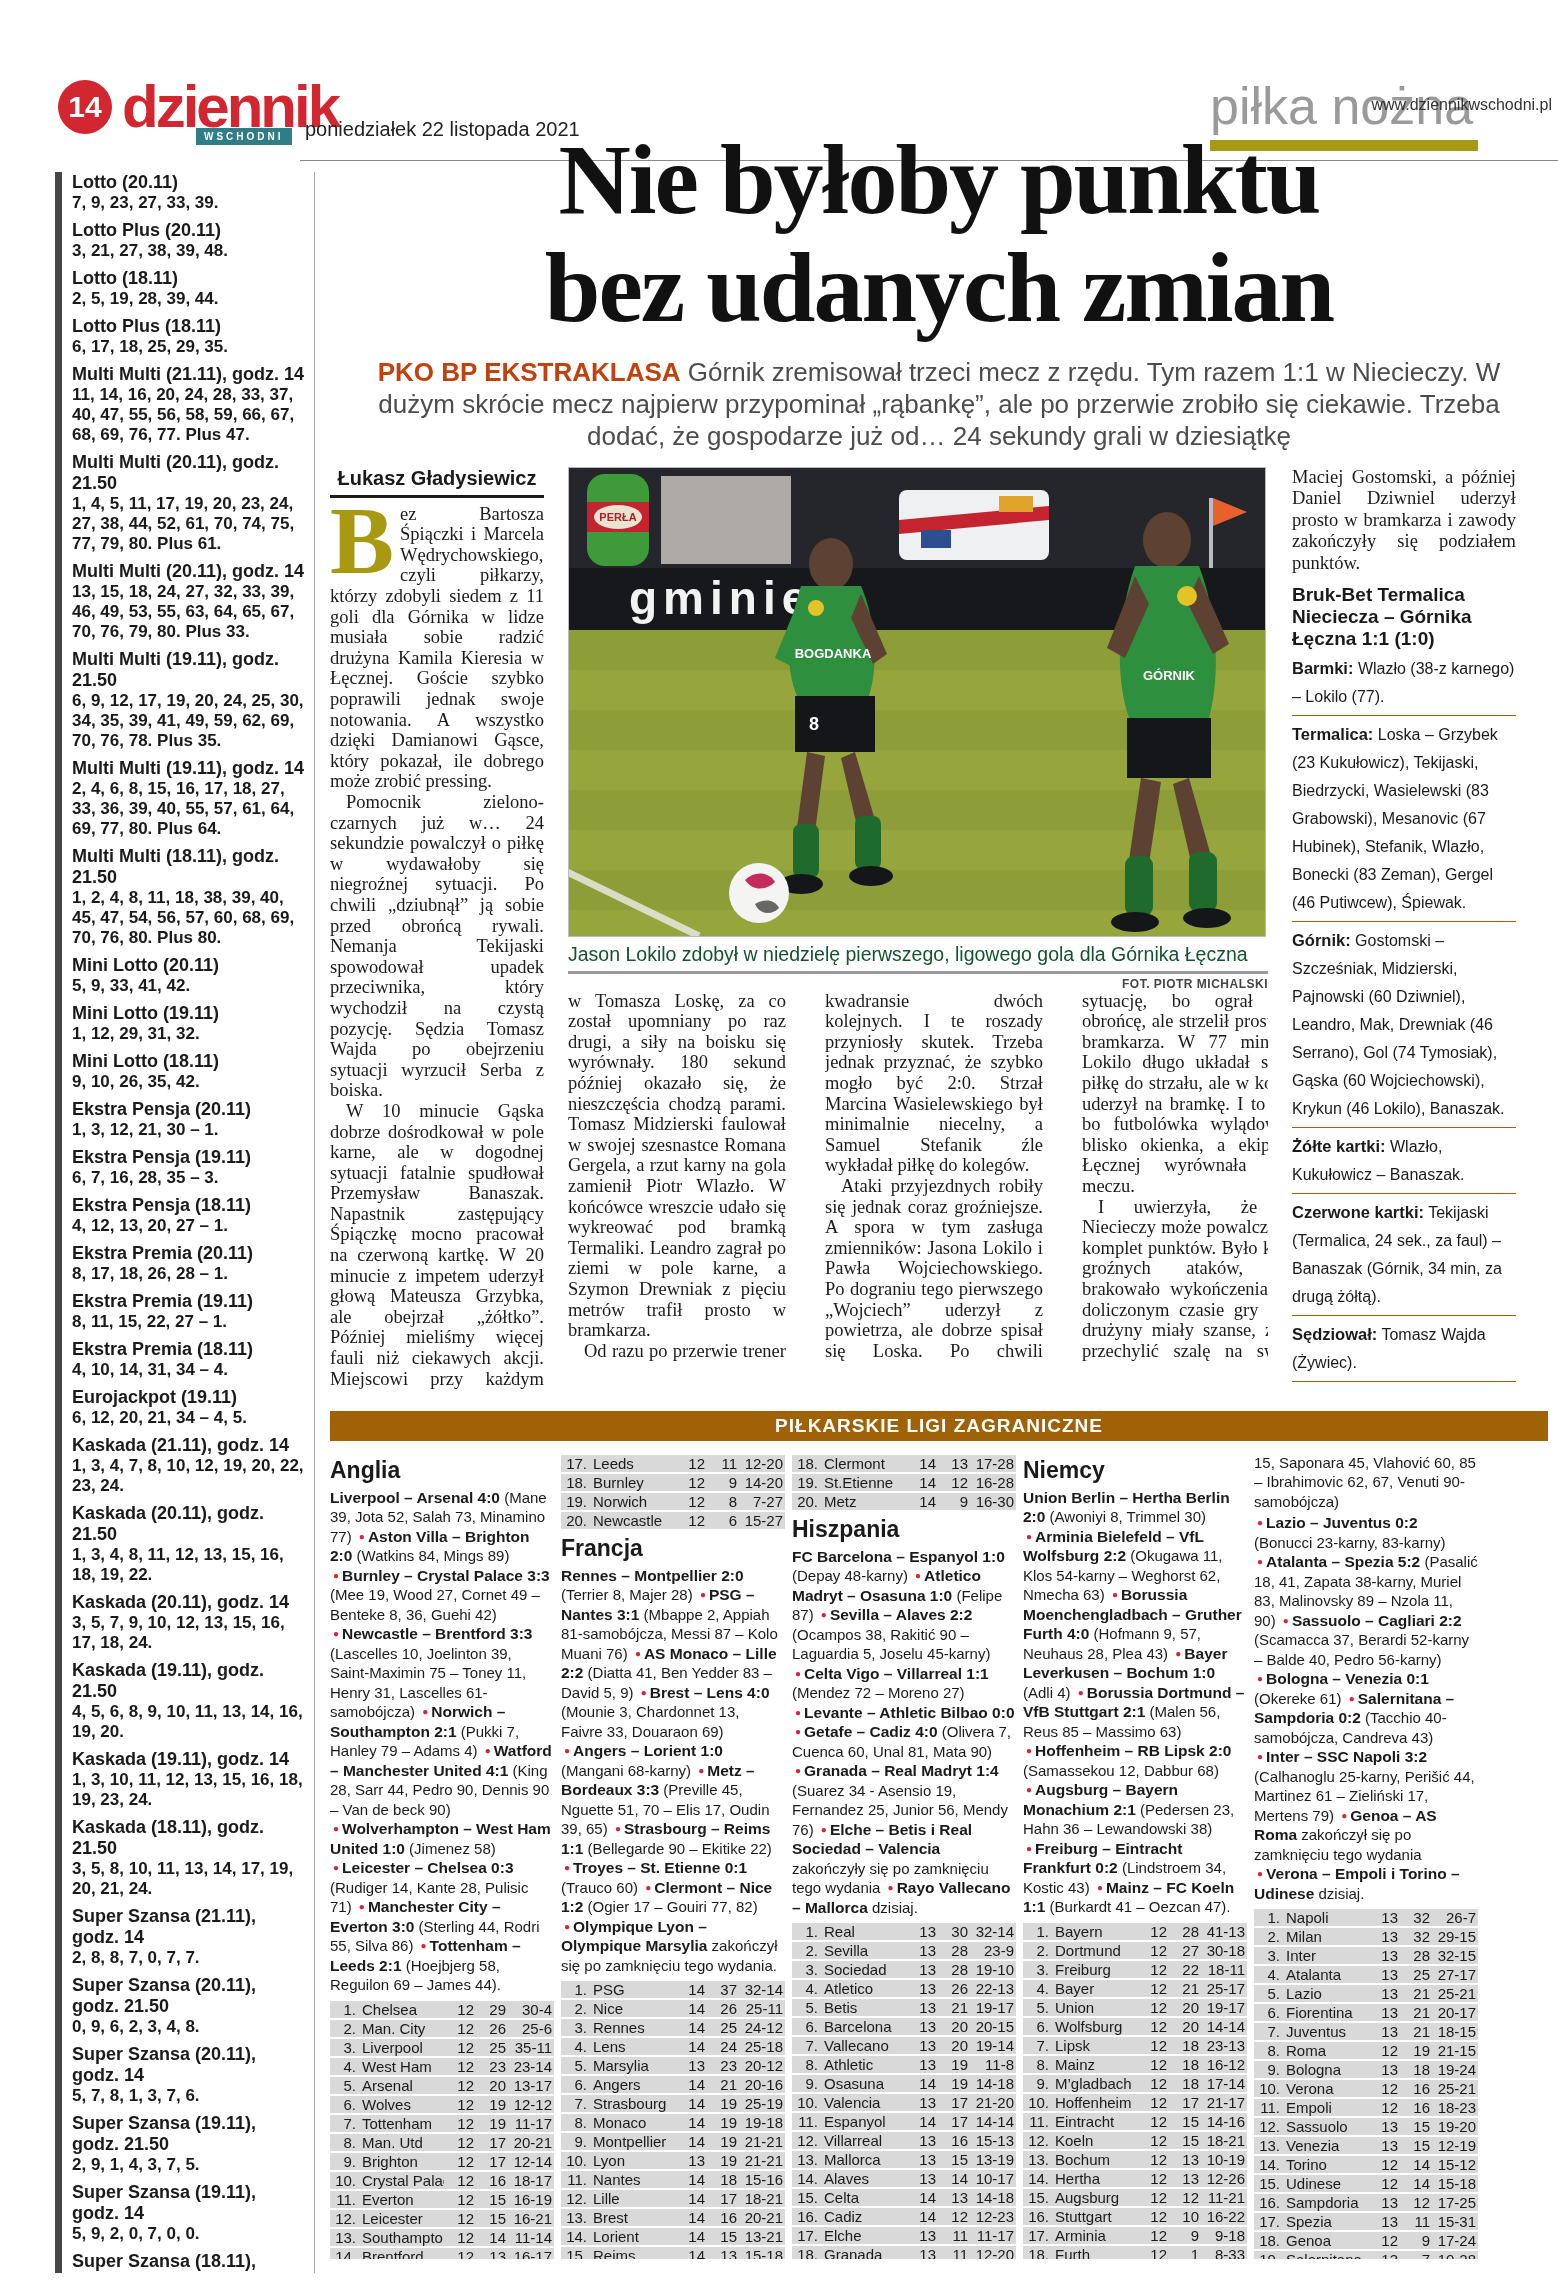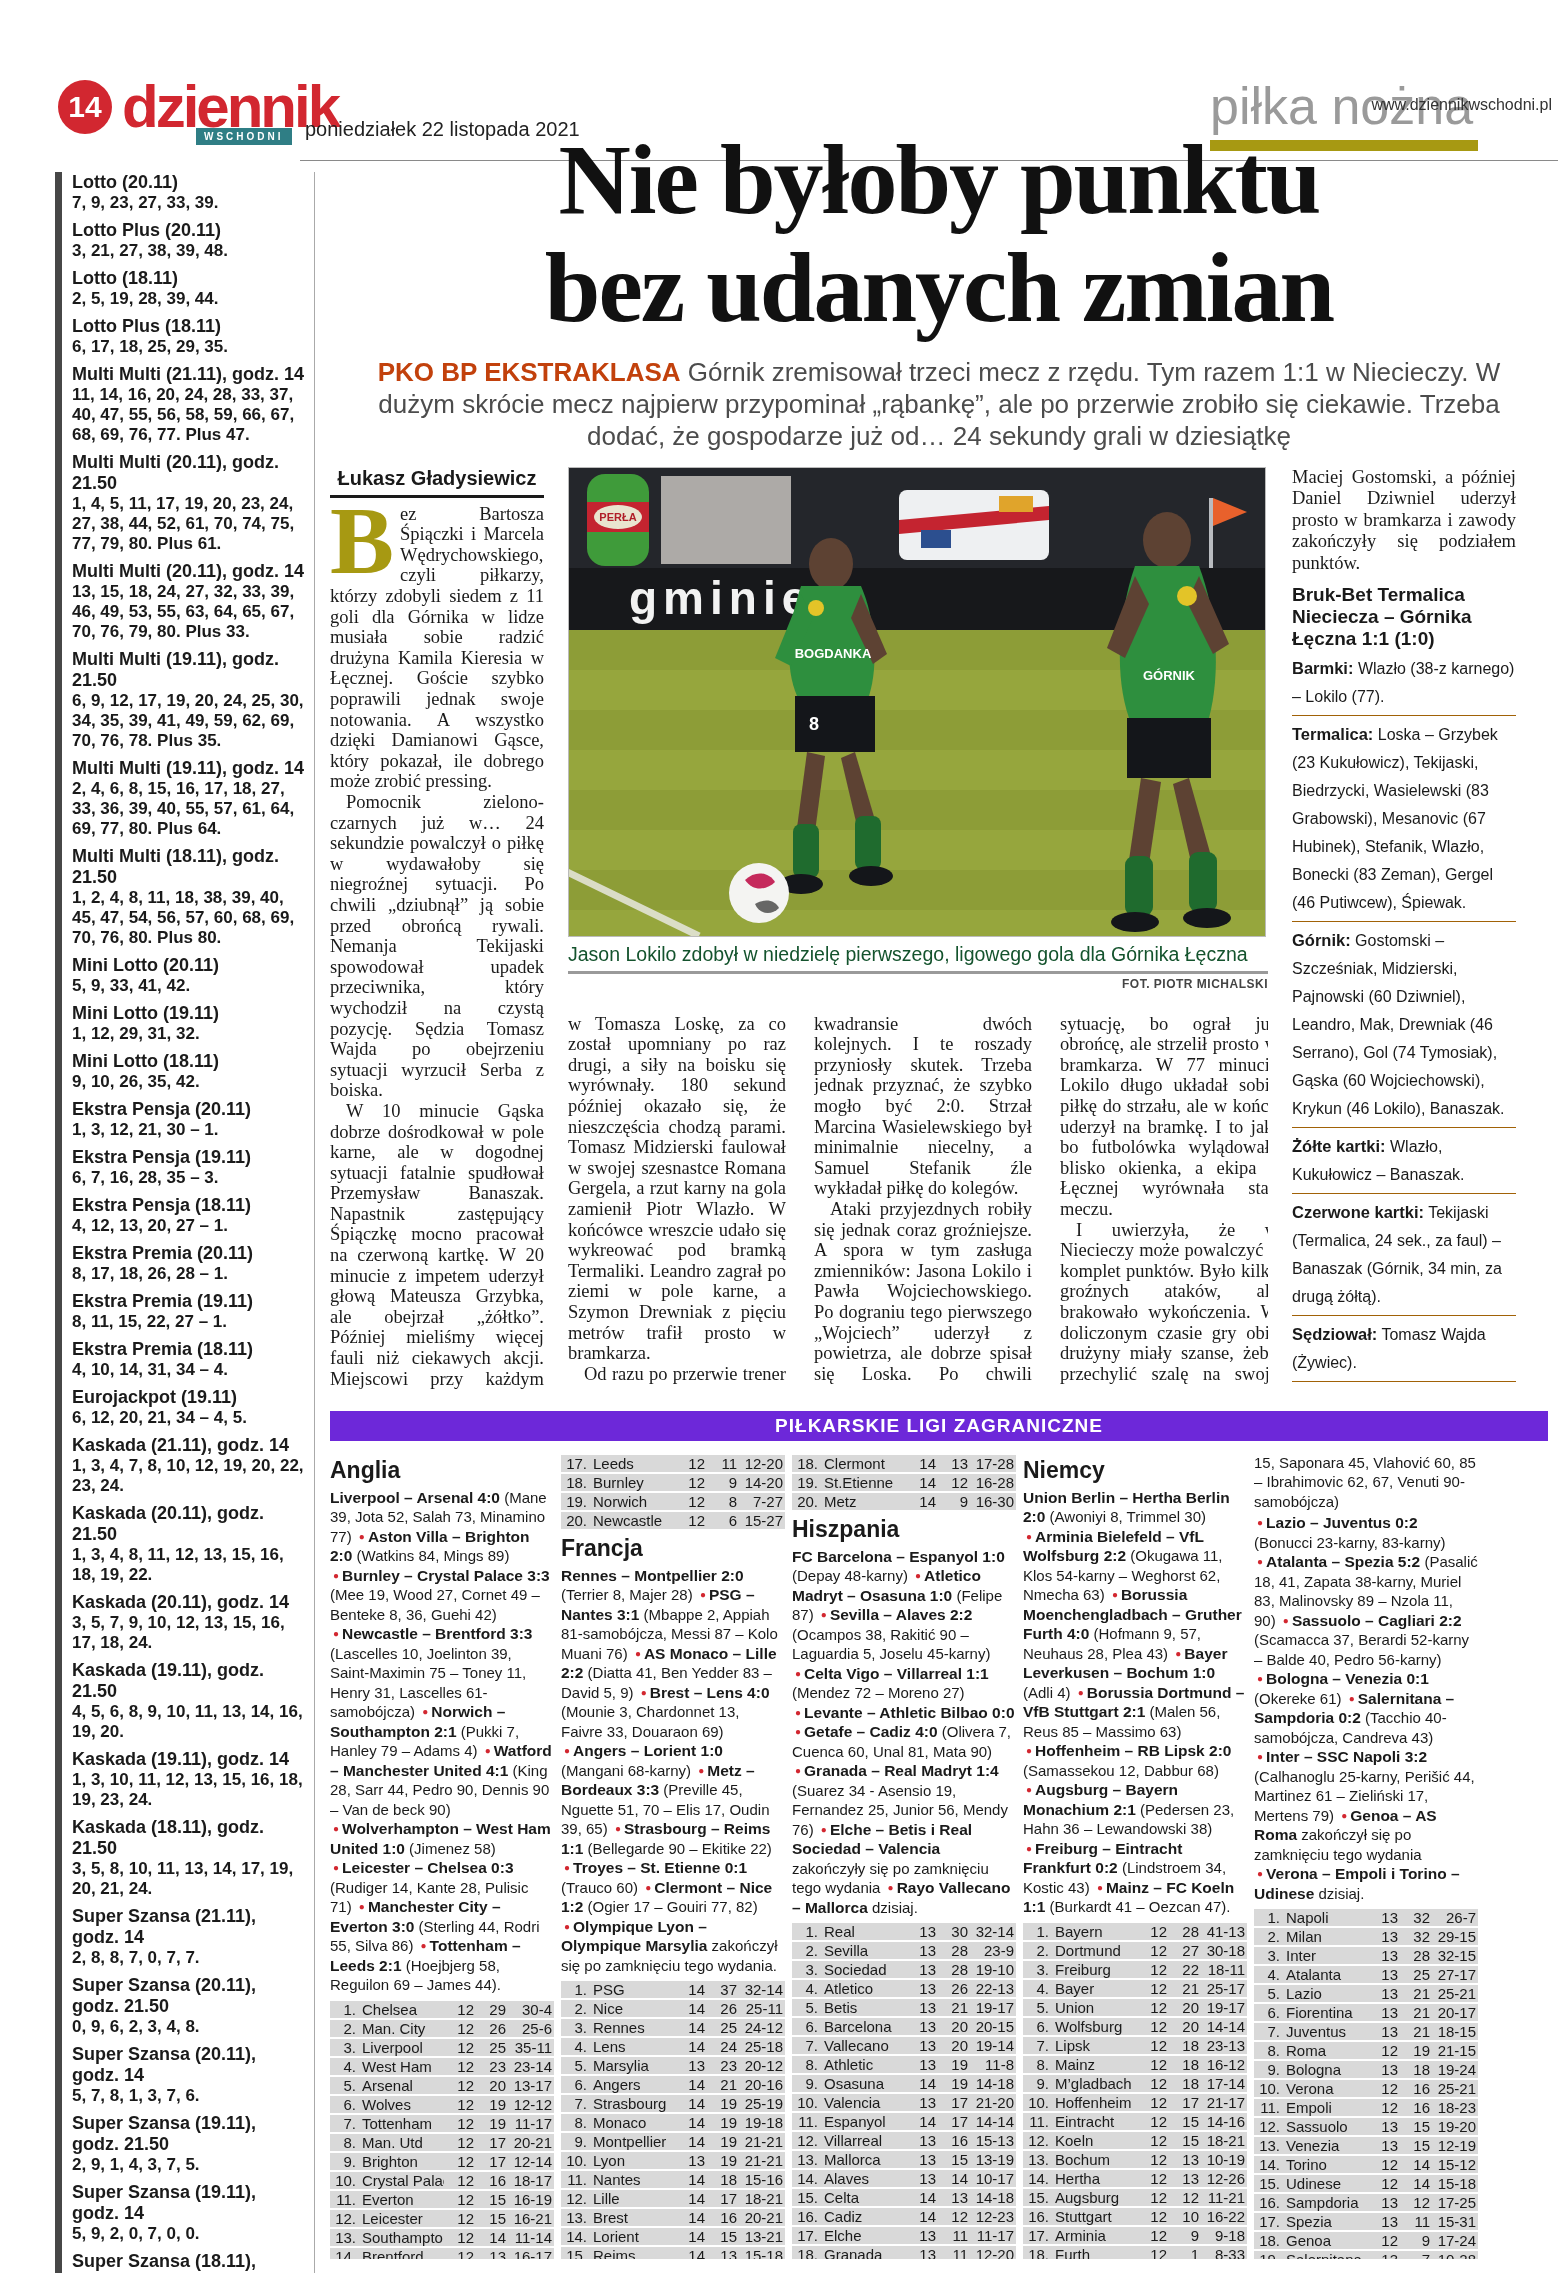--- a/index.html
+++ b/index.html
@@ -43,35 +43,35 @@
           padding-bottom:5px;margin-bottom:6px;}
   .serif p{font-family:"Liberation Serif",serif;font-size:18.5px;line-height:20.6px;
            text-align:justify;margin:0;text-indent:16px;}
   .serif p:first-child{text-indent:0;}
   .dropcap{float:left;color:#a79912;font-family:"Liberation Serif",serif;font-weight:bold;
            font-size:96px;line-height:74px;padding-right:6px;}
   .photo-box{width:698px;height:470px;border:1px solid #bbb;box-sizing:border-box;}
   .caption{font-size:19.5px;color:#14532d;margin-top:6px;}
   .cap-rule{height:3px;background:#9a9a9a;margin-top:5px;}
   .credit{text-align:right;font-size:12px;color:#444;letter-spacing:.5px;margin-top:3px;font-weight:bold;}
-  .mid-cols{display:flex;gap:28px;margin-top:23px;height:372px;overflow:hidden;}
+  .mid-cols{display:flex;gap:39px;margin-top:0;height:372px;overflow:hidden;}
   .mid-cols>div{width:218px;flex:none;overflow:hidden;}
   
   .mr-intro p{font-family:"Liberation Serif",serif;font-size:18.5px;line-height:21.5px;
               text-align:justify;margin:0;}
   .mr-title{font-weight:bold;font-size:19px;line-height:22px;margin-top:10px;}
   .md-row{border-bottom:1px solid #a16207;padding:4px 0;font-size:16px;line-height:28px;}
   .md-row b{font-size:16.5px;}
   .trainer{background:#e7e7e7;margin-top:18px;padding:0 10px 14px;position:relative;}
   .tr-label{display:inline-block;background:#000000;color:#fff;font-weight:bold;font-size:19px;
             padding:4px 10px;margin-left:-10px;}
   .tr-name{font-weight:bold;font-size:20px;line-height:24px;margin-top:6px;}
   .tr-quote{font-size:19px;line-height:26px;margin-top:4px;color:#1f1f1f;}
   
-  .band{margin-top:22px;background:#6d28d9;color:#fff;font-weight:bold;font-size:19px;
+  .band{margin-top:22px;background:#a16207;color:#fff;font-weight:bold;font-size:19px;
         letter-spacing:1px;text-align:center;padding:4px 0;}
   .leagues{display:flex;gap:7px;margin-top:12px;height:806px;overflow:hidden;}
   .lg-col{width:224px;flex:none;overflow:hidden;}
   .lg-h{font-weight:bold;font-size:23px;margin:4px 0 4px;}
   .results{font-size:15px;line-height:19.5px;margin:0 0 6px;text-align:left;}
   .results strong{font-size:15.5px;}
   .blt{color:#d22730;font-size:10px;vertical-align:2px;padding:0 3px;}
   .ltable{margin:2px 0 6px;}
   .trow{display:flex;background:#d9d9d9;height:17px;margin-bottom:2px;align-items:center;
         font-size:15px;}

